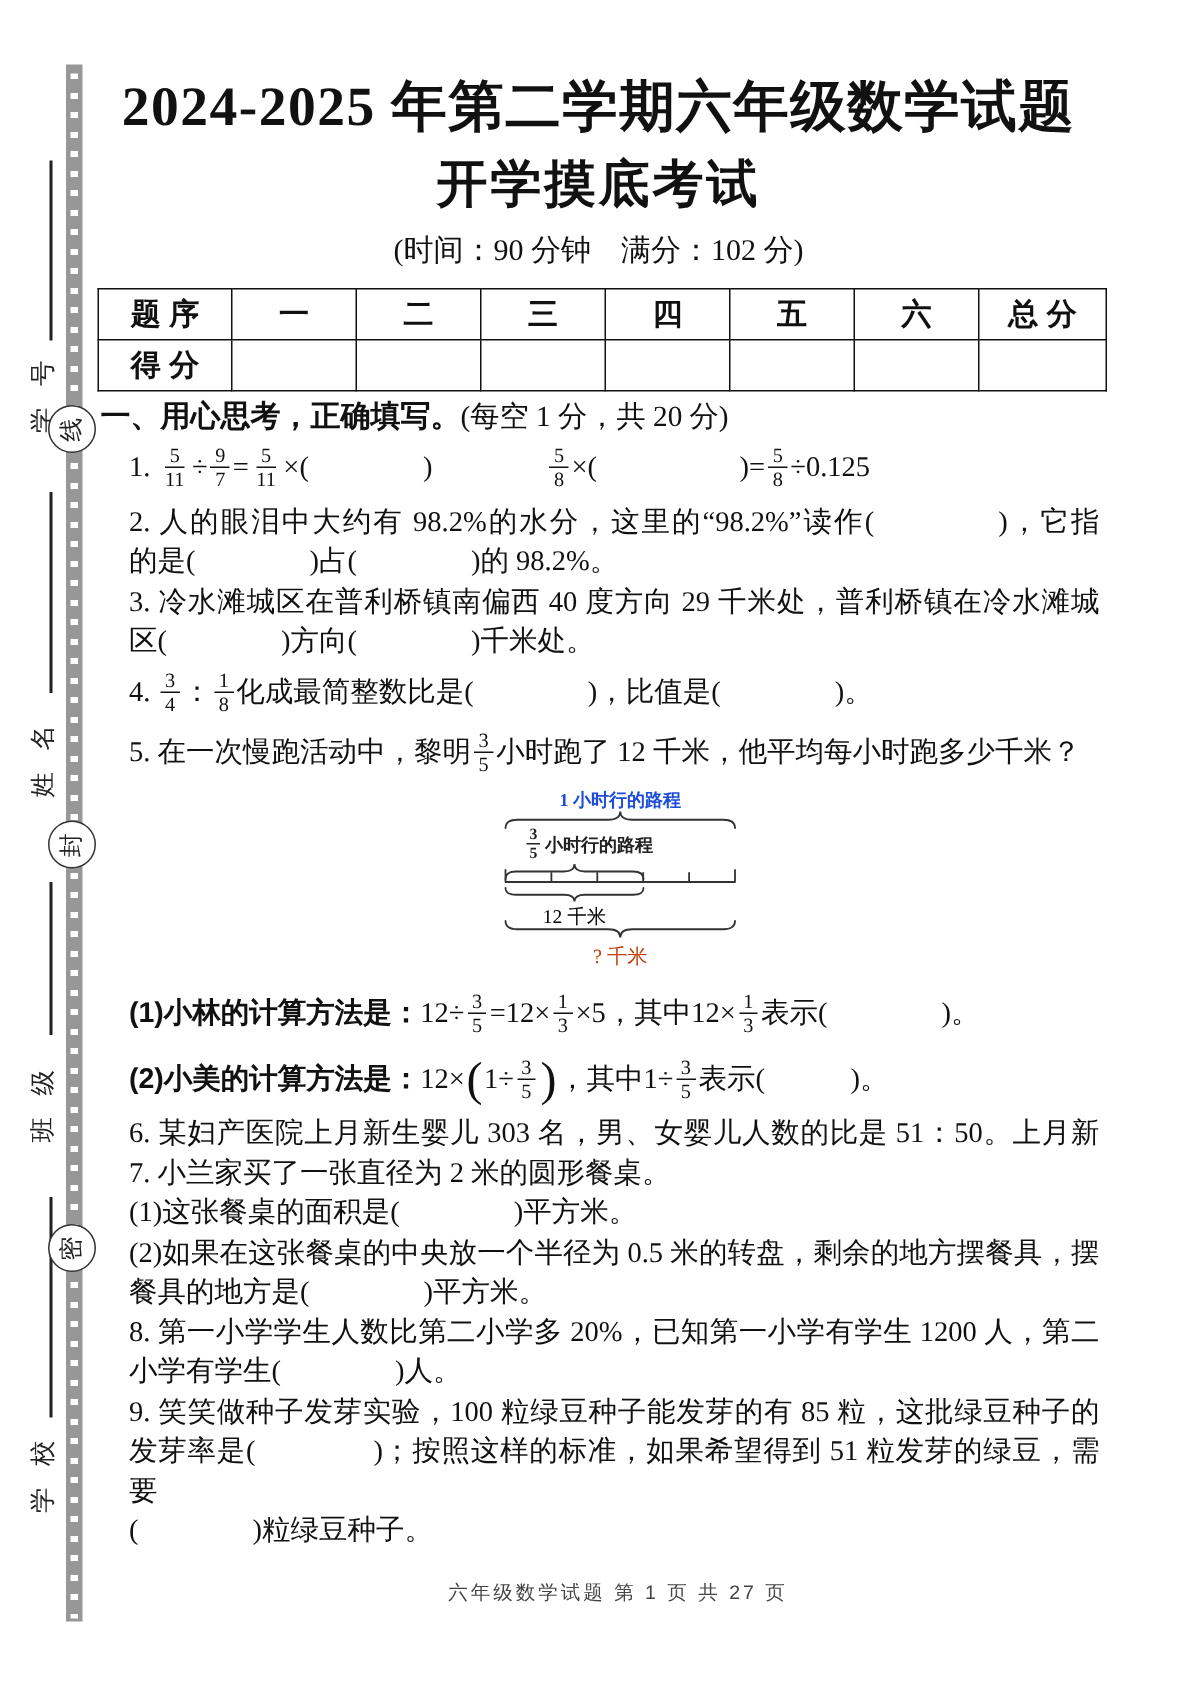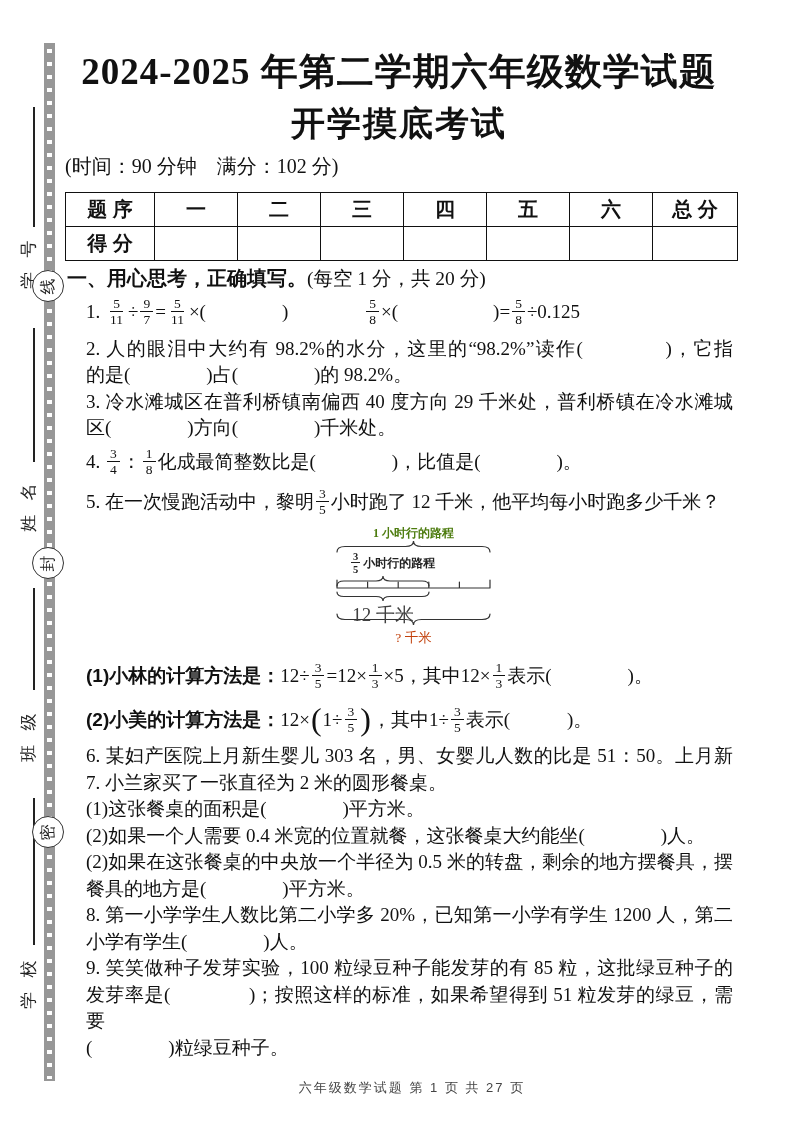--- a/index.html
+++ b/index.html
@@ -15,21 +15,21 @@
   .vlabel{position:absolute;left:-6px;width:70px;height:22px;line-height:22px;
        transform:rotate(-90deg);font-size:17px;text-align:center;letter-spacing:5px;color:#222;z-index:2;white-space:nowrap;}
   .seal-circle{position:absolute;left:32px;width:30px;height:30px;border:1.6px solid #333;border-radius:50%;
        background:#fff;display:flex;align-items:center;justify-content:center;font-size:16px;z-index:3;color:#222;}
   .seal-circle span{display:inline-block;transform:rotate(-90deg);}
 
   
   .main{position:absolute;left:65px;top:40px;width:668px;z-index:2;}
   .title1{font-size:37px;font-weight:700;text-align:center;margin:8px 0 0;line-height:1.3;letter-spacing:1px;}
   .title2{font-size:34px;font-weight:700;text-align:center;margin:6px 0 0;line-height:1.3;letter-spacing:2px;}
-  .meta{font-size:20px;text-align:left;margin-top:7px;}
+  .meta{font-size:20px;text-align:center;margin-top:7px;}
 
   table.score{border-collapse:collapse;table-layout:fixed;width:665px;margin-top:12px;}
   table.score td{border:1.8px solid #111;height:33px;text-align:center;vertical-align:middle;
        font-size:20px;font-weight:700;font-family:"Liberation Sans","DejaVu Sans",sans-serif;padding:0;}
   td.c0{width:88px;margin-top:45px;} td.cm{width:82px;} td.cl{width:84px;}
 
   .sec-heading{margin-top:4px;padding-left:2px;font-size:19.5px;line-height:26px;}
   .sec-heading .bq{font-size:20px;}
   .bq{font-family:"Liberation Sans","DejaVu Sans",sans-serif;font-weight:700;}
 
@@ -41,25 +41,25 @@
 
   .fr{display:inline-flex;flex-direction:column;align-items:center;vertical-align:middle;
       position:relative;top:-1px;margin:0 2px;line-height:1.05;font-size:13.5px;}
   .fn{padding:0 3px 0;border-bottom:1.3px solid #111;}
   .fd{padding:1px 3px 0;}
   .bp{font-size:32px;font-weight:400;vertical-align:middle;position:relative;top:-2px;line-height:0;padding:0 1px;}
 
   
   .diagram{position:relative;margin:4px 0 2px 235px;width:220px;height:130px;}
   .diagram svg{position:absolute;inset:0;}
-  .d-top{position:absolute;top:1px;left:37px;width:153px;text-align:center;font-size:12px;font-weight:700;color:#4d7c0f;}
+  .d-top{position:absolute;top:1px;left:37px;width:153px;text-align:center;font-size:12px;font-weight:700;color:#1d4ed8;}
   .d-mid{position:absolute;top:27px;left:48px;height:24px;display:flex;align-items:center;font-size:12px;font-weight:700;color:#222;}
   .d-mid .fr{font-size:10.5px;top:0;}
   .d-mid .fn{border-bottom:1px solid #222;padding:0 2px;}
-  .d-12{position:absolute;top:78px;left:37px;width:92px;text-align:center;font-size:19px;color:#404040;}
+  .d-12{position:absolute;top:78px;left:37px;width:92px;text-align:center;font-size:13px;color:#000000;}
   .d-q{position:absolute;top:105px;left:37px;width:153px;text-align:center;font-size:13.5px;color:#c2410c;}
 
   .footer{margin-top:18px;text-align:center;font-size:13px;letter-spacing:2px;color:#444;padding-left:26px;
       font-family:"Liberation Sans","DejaVu Sans",sans-serif;}
 </style>
 </head>
 <body>
 
 <div class="page">
 
@@ -188,21 +188,20 @@
         <div class="qline tall"><span class="bq">(2)小美的计算方法是：</span>12×<span class="bp">(</span>1÷<span class="fr">
             <span class="fn">3</span>
             <span class="fd">5</span>
           </span><span class="bp">)</span>，其中1÷<span class="fr">
             <span class="fn">3</span>
             <span class="fd">5</span>
           </span>表示(　　　)。</div>
         <div class="qline fill">6.  某妇产医院上月新生婴儿 303 名，男、女婴儿人数的比是 51：50。上月新</div>
         <div class="qline">7.  小兰家买了一张直径为 2 米的圆形餐桌。</div>
         <div class="qline">(1)这张餐桌的面积是(　　　　)平方米。</div>
-        <div class="qline">(2)如果一个人需要 0.4 米宽的位置就餐，这张餐桌大约能坐(　　　　)人。</div>
         <div class="qline fill">(2)如果在这张餐桌的中央放一个半径为 0.5 米的转盘，剩余的地方摆餐具，摆</div>
         <div class="qline">餐具的地方是(　　　　)平方米。</div>
         <div class="qline fill">8.  第一小学学生人数比第二小学多 20%，已知第一小学有学生 1200 人，第二</div>
         <div class="qline">小学有学生(　　　　)人。</div>
         <div class="qline fill">9.  笑笑做种子发芽实验，100 粒绿豆种子能发芽的有 85 粒，这批绿豆种子的</div>
         <div class="qline fill">发芽率是(　　　　)；按照这样的标准，如果希望得到 51 粒发芽的绿豆，需要</div>
         <div class="qline">(　　　　)粒绿豆种子。</div>
       </div>
 
     <div class="footer">六年级数学试题 第 1 页 共 27 页</div>

